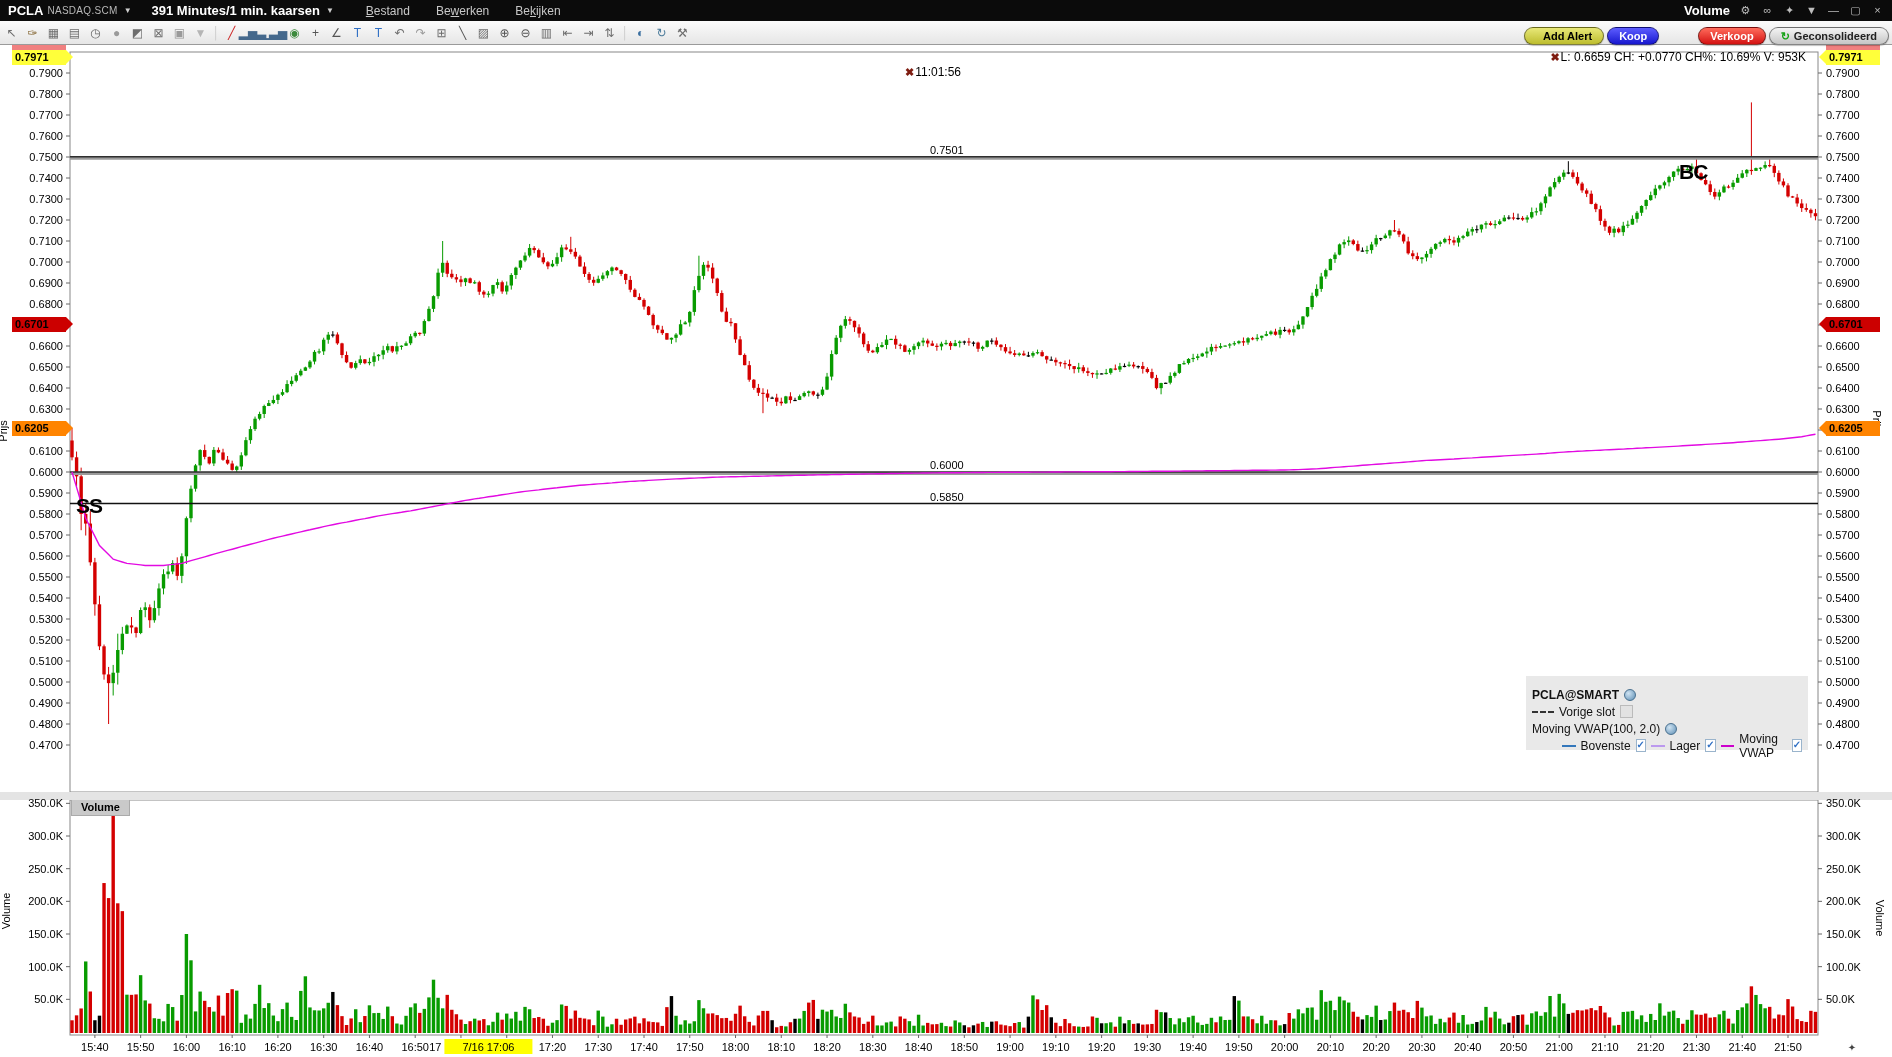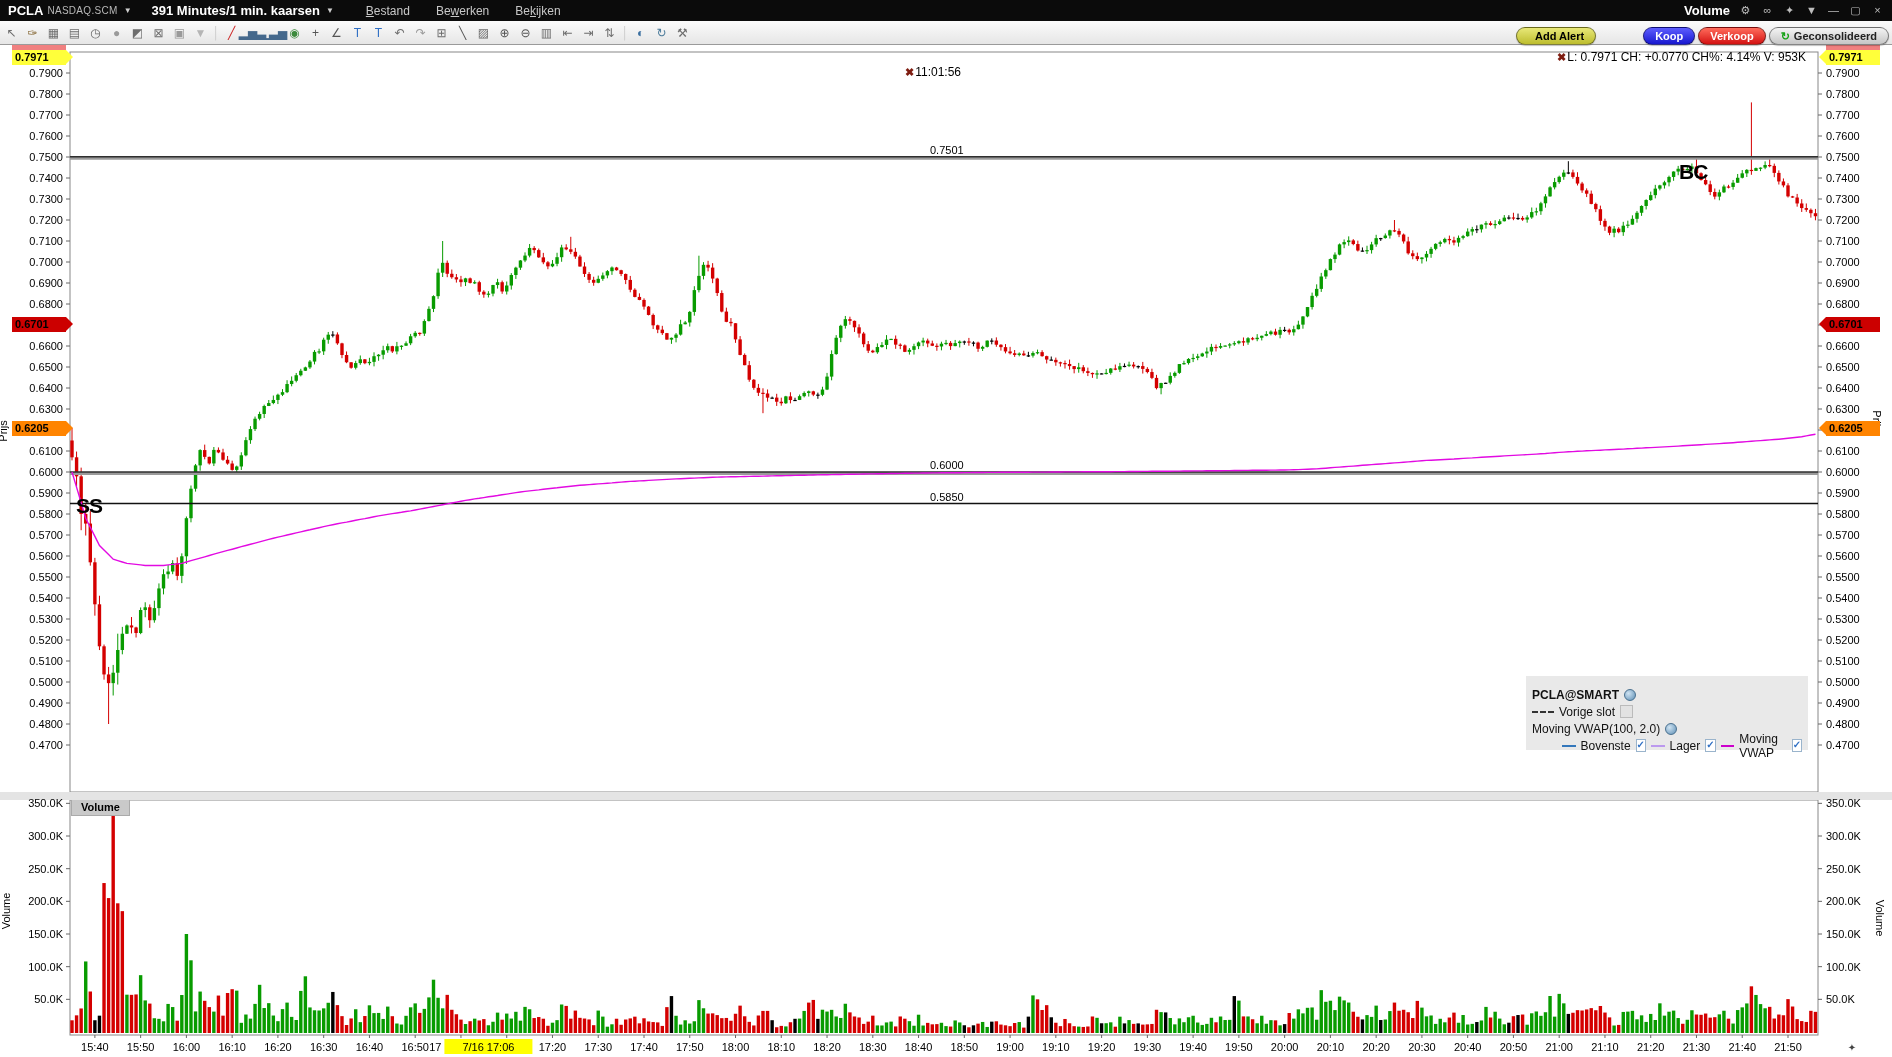--- a/index.html
+++ b/index.html
@@ -123,24 +123,24 @@
       <span class="tool sep" style="color: rgb(204, 204, 204);">│</span>
       <span class="tool" style="color: rgb(59, 111, 160);">◐</span>
       <span class="tool" style="color: rgb(74, 122, 154);">↻</span>
       <span class="tool" style="color: rgb(109, 109, 109);">⚒</span>
     </div>
 
   <div class="trade-row" id="trade-row">
       <div class="tbtn" style="background: linear-gradient(rgb(232, 232, 120), rgb(189, 189, 46)); color: rgb(0, 0, 0); padding-left: 18px;">
         <span>Add Alert</span>
       </div>
-      <div class="tbtn" style="background: linear-gradient(rgb(93, 93, 255), rgb(24, 24, 207)); color: rgb(255, 255, 255); margin-left: 44px;">
+      <div class="tbtn" style="background: linear-gradient(rgb(93, 93, 255), rgb(24, 24, 207)); color: rgb(255, 255, 255);">
         <span>Koop</span>
       </div>
-      <div class="tbtn" style="background: linear-gradient(rgb(255, 108, 92), rgb(212, 18, 18)); color: rgb(255, 255, 255);">
+      <div class="tbtn" style="background: linear-gradient(rgb(255, 108, 92), rgb(212, 18, 18)); color: rgb(255, 255, 255); margin-left: 36px;">
         <span>Verkoop</span>
       </div>
       <div class="tbtn" style="background: linear-gradient(rgb(244, 244, 244), rgb(198, 198, 198)); color: rgb(34, 34, 34);">
         <span style="color: rgb(23, 163, 23); font-weight: bold;">↻</span>
         <span>Geconsolideerd</span>
       </div>
     </div>
 
   <svg id="chart-svg" width="1892" height="1057" style="font-family: &quot;Liberation Sans&quot;, sans-serif;">
       <g>
@@ -1562,21 +1562,21 @@
 
   <div class="rot-label rot-ccw" style="left:-8px;top:425px;">Prijs</div>
   <div class="rot-label rot-cw" style="left:1866px;top:415px;">Prijs</div>
   <div class="rot-label rot-ccw" style="left:-12px;top:905px;">Volume</div>
   <div class="rot-label rot-cw" style="left:1862px;top:912px;">Volume</div>
 
   <div class="ann" id="time-marker" style="left:905px;top:65px;">
     <span class="ann-x">✖</span><span>11:01:56</span>
   </div>
   <div class="ann" id="stats-line" style="right:86px;top:50px;">
-    <span class="ann-x">✖</span><span>L: 0.7971  CH: +0.0770  CH%: 4.14%  V: 953K</span>
+    <span class="ann-x">✖</span><span>L: 0.6659  CH: +0.0770  CH%: 10.69%  V: 953K</span>
   </div>
   <div class="ann annotation-big" style="left:76px;top:494px;">SS</div>
   <div class="ann annotation-big" style="left:1679px;top:160px;">BC</div>
 
   <div class="legend">
     <div class="legend-row">
       <span class="lg-title">PCLA@SMART</span>
       <span class="globe"></span>
     </div>
     <div class="legend-row">

